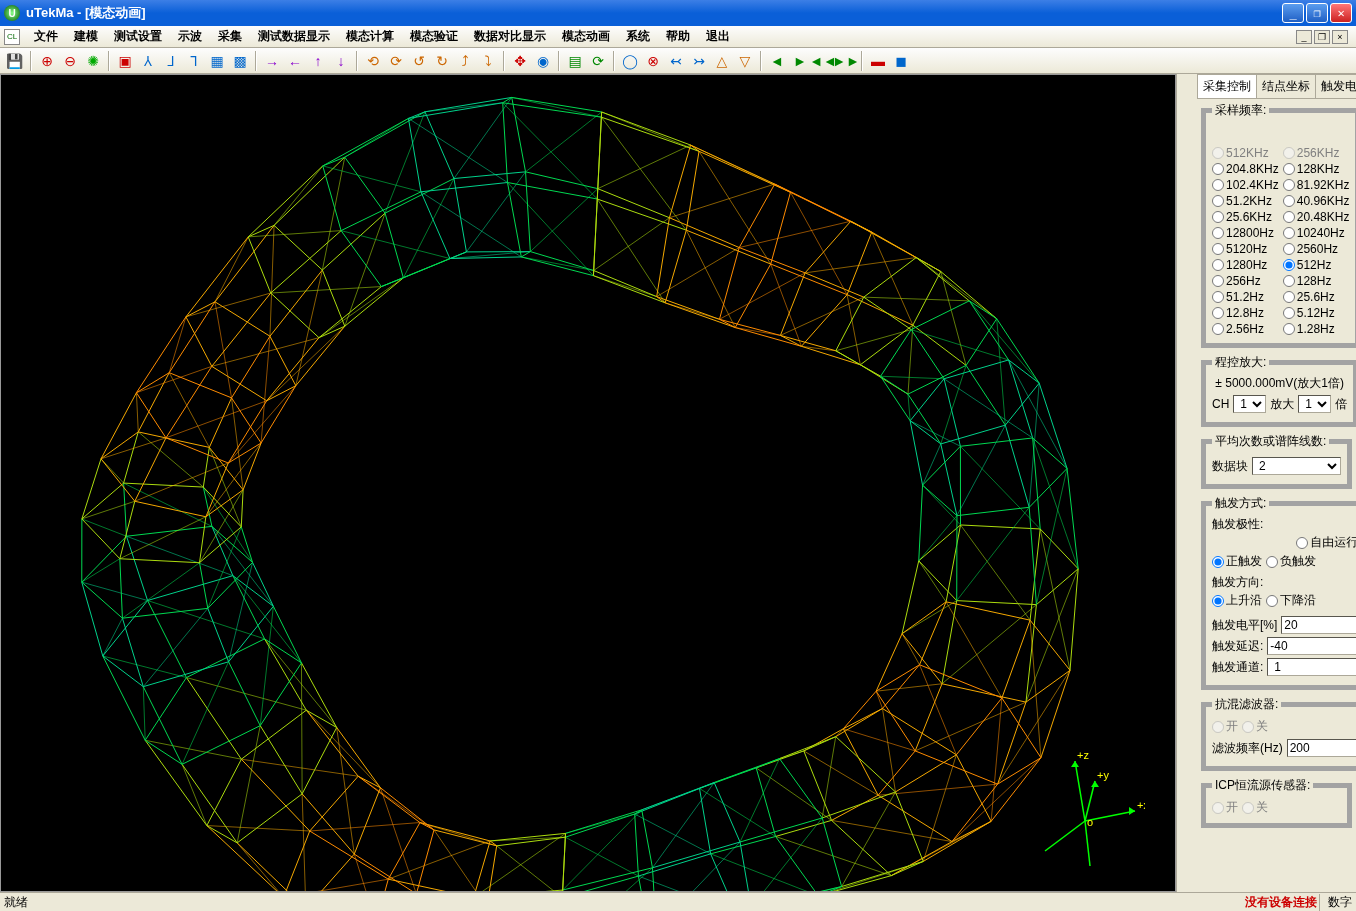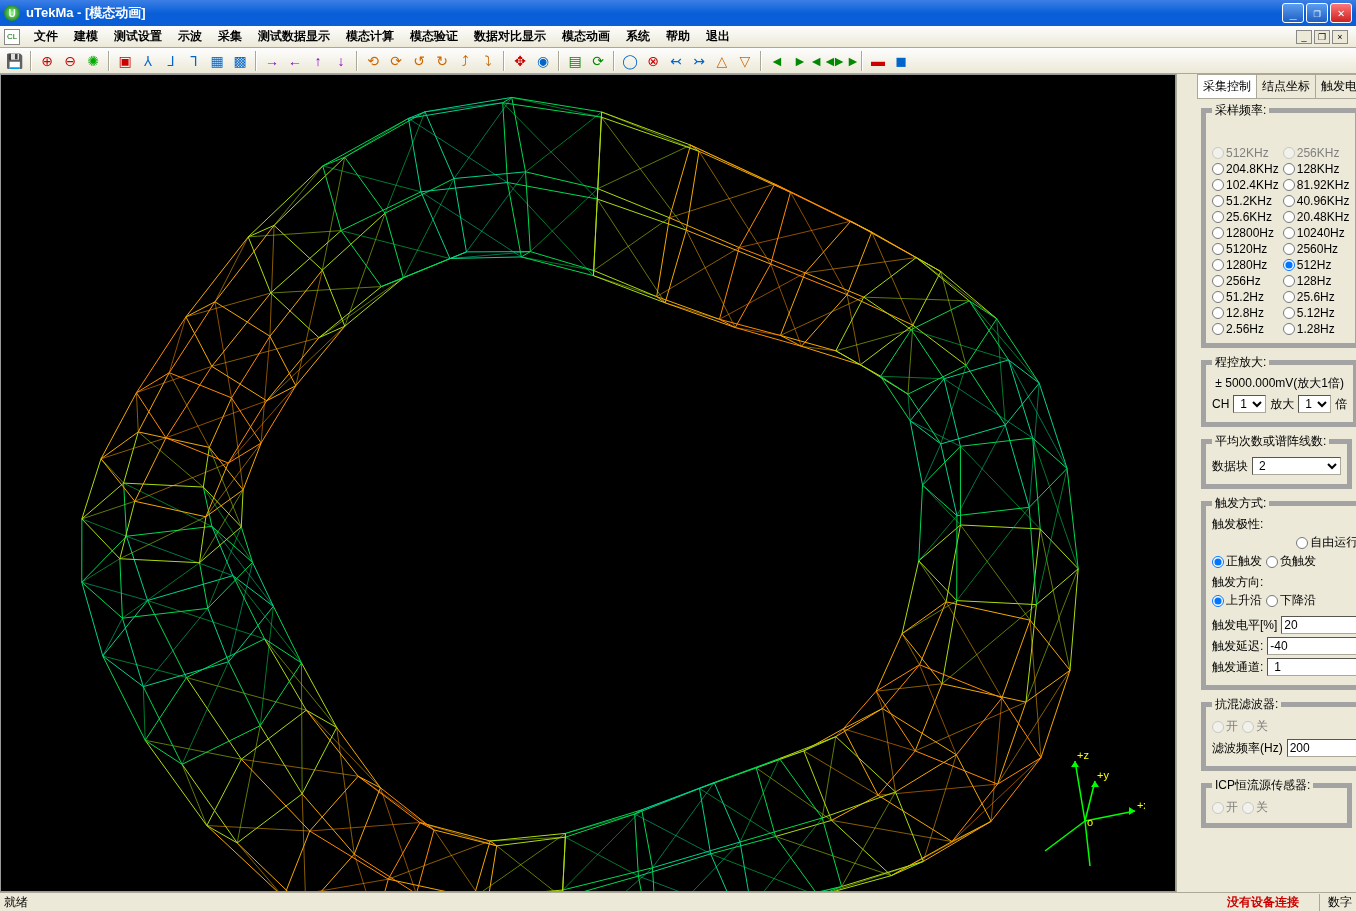--- a/index.html
+++ b/index.html
@@ -31,21 +31,21 @@
 legend { font-size: 12px; padding: 0 3px; }
 .radio-row { display: flex; gap: 4px; }
 .radio-col { flex: 1; margin-top: 22px; }
 .radio-item { display: flex; align-items: center; gap: 2px; padding: 1px 0; font-size: 12px; }
 .radio-item input[type=radio] { width: 12px; height: 12px; }
 .disabled { color: #808080; }
 .field-row { display: flex; align-items: center; gap: 4px; margin: 3px 0; }
 .field-row label { white-space: nowrap; }
 .field-row input[type=text], .field-row select { flex: 1; min-width: 30px; border: 1px inset #aca899; height: 18px; padding: 0 2px; font-size: 12px; background: white; }
 .statusbar { height: 19px; border-top: 1px solid #aca899; background: #ece9d8; display: flex; align-items: center; padding: 0 4px; font-size: 12px; }
-.statusbar .status-right { margin-left: auto; display:flex; align-items:center; gap:20px; }
+.statusbar .status-right { margin-left: auto; display:flex; align-items:center; gap:2px; }
 .status-warn { color: #c00; font-weight: bold; }
 svg.wireframe { width: 100%; height: 100%; }
 </style>
 </head>
 <body>
 
 <div class="titlebar">
   <div class="app-icon">U</div>
   <div class="title">uTekMa - [模态动画]</div>
   <div class="win-btns">

